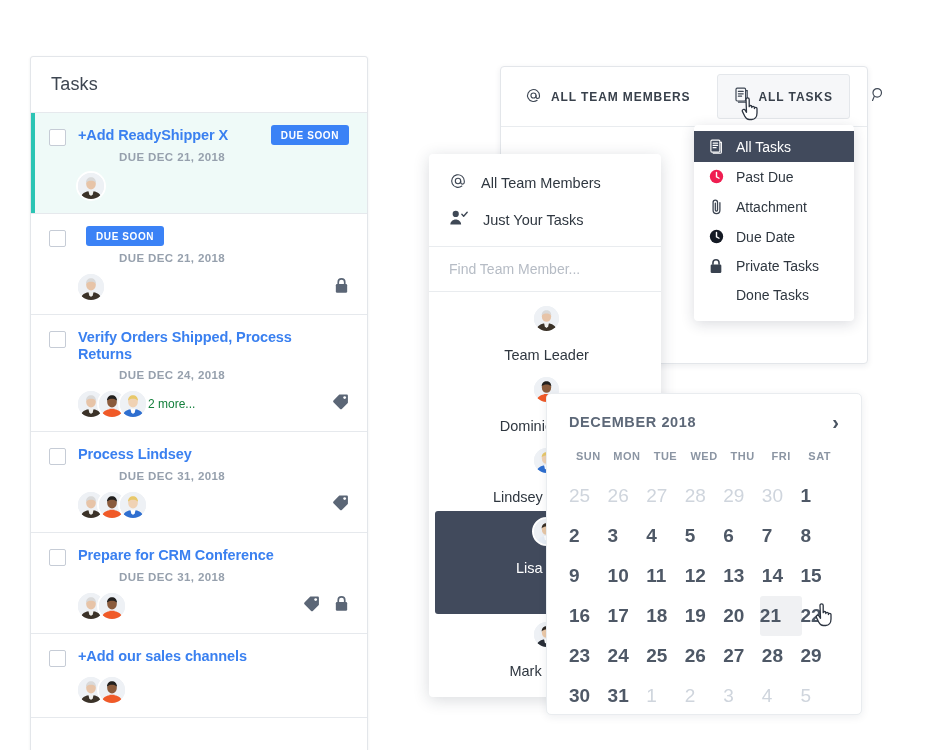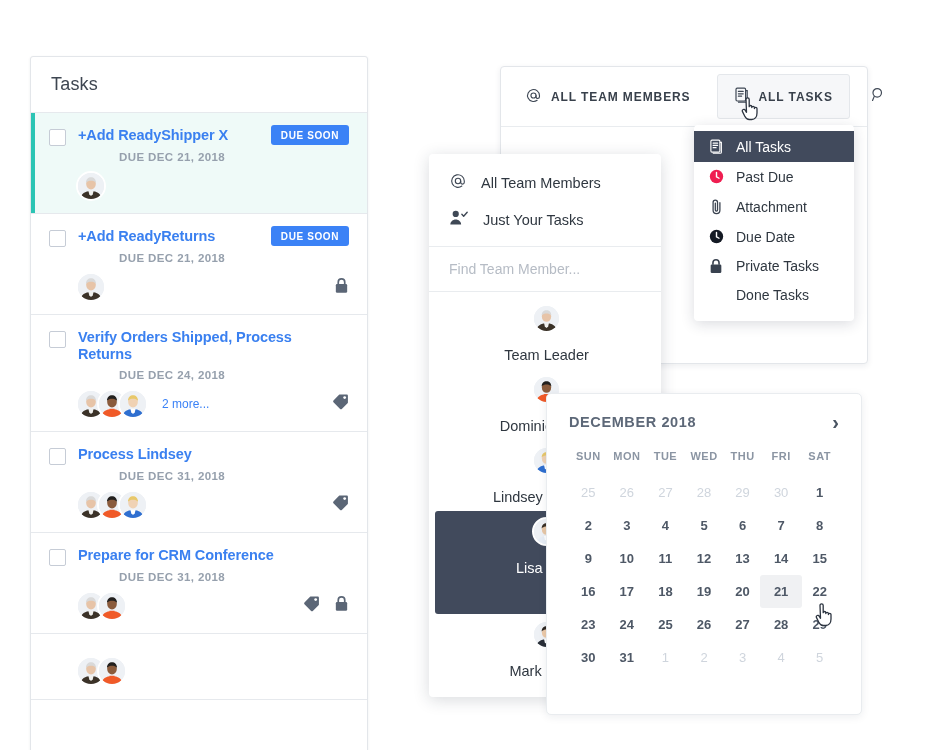--- a/index.html
+++ b/index.html
@@ -64,21 +64,21 @@
     display: flex; align-items: center;
     margin: 8px 0 0 27px; min-height: 26px;
   }
   .avatars { display: flex; align-items: center; }
   .avatar {
     width: 26px; height: 26px; border-radius: 50%;
     border: 2px solid #fff; background: #eceff3;
     overflow: hidden; position: relative; flex: 0 0 auto;
   }
   .avatars .avatar + .avatar { margin-left: -9px; }
-  .more-text { font-size: 12px; color: #3b82f6; margin-left: 14px; }
+  .more-text { font-size: 12px; color: #15803d; margin-left: 0; }
   .row-icons { margin-left: auto; display: flex; align-items: center; gap: 14px; }
 
   
   .filter-panel {
     position: absolute; left: 500px; top: 66px;
     width: 366px; height: 296px;
     background: #fff; border: 1px solid #e3e6ea; border-radius: 4px;
     box-shadow: 0 2px 6px rgba(30,40,60,0.08);
   }
   .filter-bar {
@@ -156,21 +156,21 @@
   .cal-month {
     font-size: 14.5px; font-weight: bold; color: #5d6878; letter-spacing: .6px;
   }
   .cal-next { margin-left: auto; color: #4a5462; font-size: 20px; line-height: 1; font-weight: bold; }
   .cal-grid { display: grid; grid-template-columns: repeat(7, 1fr); }
   .cal-dow {
     text-align: center; font-size: 11px; font-weight: bold;
     color: #8b95a3; letter-spacing: .5px; padding: 6px 0 14px 0;
   }
   .cal-day {
-    text-align: center; font-size: 13px; font-weight: bold;
+    font-size: 19px; font-weight: bold;
     color: #4e5866; padding: 9px 0; position: relative;
   }
   .cal-day.muted { color: #cfd5dd; font-weight: normal; }
   .cal-day.today { }
   .cal-day.today .daybox {
     background: #f0f1f3; border-radius: 3px;
     display: block; padding: 9px 0; margin: -9px -2px;
   }
 
   
@@ -205,21 +205,20 @@
 
        <span class="row-icons">
          
          
        </span>
      </div>
         </div>
         <div class="task-row">
           <div class="task-line1">
        <span class="checkbox"></span>
-       <span class="task-title">+Add ReadyReturns</span>
        <span class="due-badge">DUE SOON</span>
      </div>
      <div class="task-due">DUE DEC 21, 2018</div>
      <div class="task-line3">
        <span class="avatars">
               <span class="avatar"><svg width="100%" height="100%" viewBox="0 0 30 30">
     <rect width="30" height="30" fill="#eef1f5"></rect>
     <path d="M3 30c0-6 5.4-9.2 12-9.2S27 24 27 30z" fill="#3b3228"></path>
     <path d="M12 20.5h6l-1 4-2 2-2-2z" fill="#f0f0ee"></path>
     <ellipse cx="15" cy="12.5" rx="5.6" ry="6.4" fill="#e7c4a8"></ellipse>
@@ -349,20 +348,25 @@
   <circle cx="16.4" cy="5.9" r="1.8" fill="#fff"></circle>
                 </svg></span>
          <span><svg width="15" height="17" viewBox="0 0 18 21" fill="#5b6676">
   <rect x="2" y="8.6" width="14" height="11" rx="1.6"></rect>
   <path d="M5 9V6.2a4 4 0 0 1 8 0V9" fill="none" stroke="#5b6676" stroke-width="2.1"></path>
                 </svg></span>
        </span>
      </div>
         </div>
         <div class="task-row">
+          <div class="task-line1">
+       <span class="checkbox"></span>
+       <span class="task-title">+Add our sales channels</span>
+
+     </div>
 
      <div class="task-line3">
        <span class="avatars">
               <span class="avatar"><svg width="100%" height="100%" viewBox="0 0 30 30">
     <rect width="30" height="30" fill="#eef1f5"></rect>
     <path d="M3 30c0-6 5.4-9.2 12-9.2S27 24 27 30z" fill="#3b3228"></path>
     <path d="M12 20.5h6l-1 4-2 2-2-2z" fill="#f0f0ee"></path>
     <ellipse cx="15" cy="12.5" rx="5.6" ry="6.4" fill="#e7c4a8"></ellipse>
     <path d="M9.2 11.4c0-4.2 2.6-6.4 5.8-6.4s5.8 2.2 5.8 6.4c0 0-1.6-2.4-5.8-2.4s-5.8 2.4-5.8 2.4z" fill="#d9d9d9"></path>
   </svg></span>

